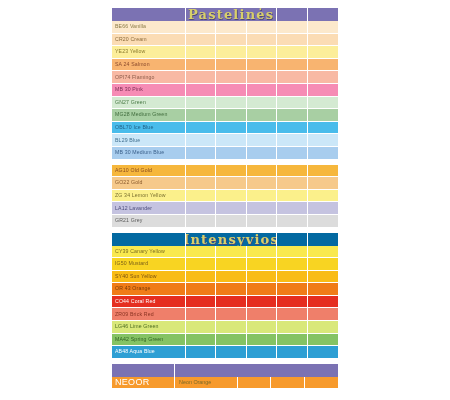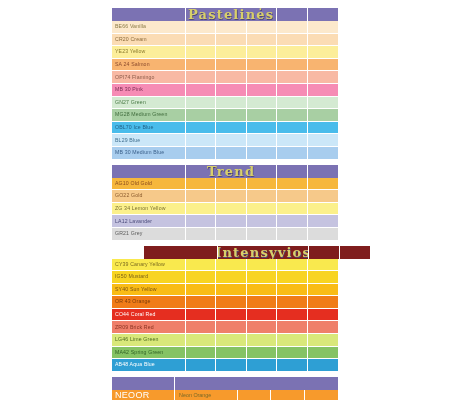--- a/index.html
+++ b/index.html
@@ -188,26 +188,20 @@
         <div class="cell label-cell" style="width: 74px; background: rgb(168, 205, 238); color: rgb(58, 95, 138);">MB 30 Medium Blue</div>
         <div class="cell" style="width: 30.4px; background: rgb(168, 205, 238);"></div>
         <div class="cell" style="width: 30.4px; background: rgb(168, 205, 238);"></div>
         <div class="cell" style="width: 30.4px; background: rgb(168, 205, 238);"></div>
         <div class="cell" style="width: 30.4px; background: rgb(168, 205, 238);"></div>
         <div class="cell" style="width: 30.4px; background: rgb(168, 205, 238);"></div>
       </div>
     </div>
     <div class="gap"></div>
     <div class="section">
-      <div class="section-header" style="background: rgb(123, 114, 179);">
-        <div class="hdr-cell" style="width: 74px;"></div>
-        <div class="hdr-cell hdr-title" style="width: 91.2px;">Trend</div>
-        <div class="hdr-cell" style="width: 30.4px;"></div>
-        <div class="hdr-cell" style="width: 30.4px;"></div>
-      </div>
       <div class="row">
         <div class="cell label-cell" style="width: 74px; background: rgb(246, 183, 60); color: rgb(138, 74, 31);">AG10 Old Gold</div>
         <div class="cell" style="width: 30.4px; background: rgb(246, 183, 60);"></div>
         <div class="cell" style="width: 30.4px; background: rgb(246, 183, 60);"></div>
         <div class="cell" style="width: 30.4px; background: rgb(246, 183, 60);"></div>
         <div class="cell" style="width: 30.4px; background: rgb(246, 183, 60);"></div>
         <div class="cell" style="width: 30.4px; background: rgb(246, 183, 60);"></div>
       </div>
       <div class="row">
         <div class="cell label-cell" style="width: 74px; background: rgb(246, 201, 138); color: rgb(138, 90, 45);">GO22 Gold</div>
@@ -237,21 +231,21 @@
         <div class="cell label-cell" style="width: 74px; background: rgb(220, 220, 220); color: rgb(90, 90, 90);">GR21 Grey</div>
         <div class="cell" style="width: 30.4px; background: rgb(220, 220, 220);"></div>
         <div class="cell" style="width: 30.4px; background: rgb(220, 220, 220);"></div>
         <div class="cell" style="width: 30.4px; background: rgb(220, 220, 220);"></div>
         <div class="cell" style="width: 30.4px; background: rgb(220, 220, 220);"></div>
         <div class="cell" style="width: 30.4px; background: rgb(220, 220, 220);"></div>
       </div>
     </div>
     <div class="gap"></div>
     <div class="section">
-      <div class="section-header" style="background: #7f1d1d; margin-left: 32px;">
+      <div class="section-header" style="background: #0369a1;">
         <div class="hdr-cell" style="width: 74px;"></div>
         <div class="hdr-cell hdr-title" style="width: 91.2px;">Intensyvios</div>
         <div class="hdr-cell" style="width: 30.4px;"></div>
         <div class="hdr-cell" style="width: 30.4px;"></div>
       </div>
       <div class="row">
         <div class="cell label-cell" style="width: 74px; background: rgb(249, 233, 78); color: rgb(122, 106, 32);">CY39 Canary Yellow</div>
         <div class="cell" style="width: 30.4px; background: rgb(249, 233, 78);"></div>
         <div class="cell" style="width: 30.4px; background: rgb(249, 233, 78);"></div>
         <div class="cell" style="width: 30.4px; background: rgb(249, 233, 78);"></div>

